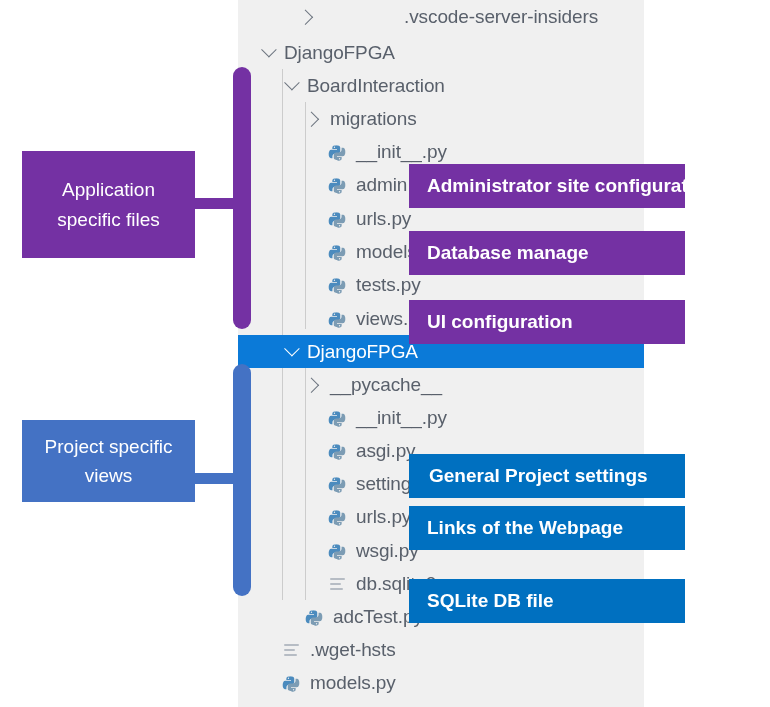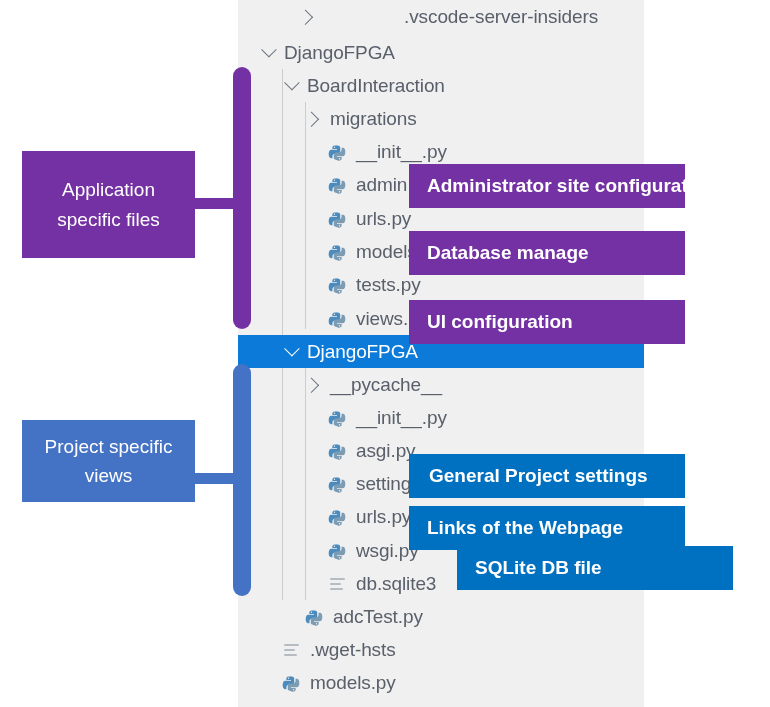--- a/index.html
+++ b/index.html
@@ -405,13 +405,13 @@
 
 <div class="callout-box" id="callout-app">Application specific files</div>
 <div class="callout-box" id="callout-proj">Project specific views</div>
 
 <div class="anno-label anno-purple" style="top:164px;">Administrator site configuration</div>
 <div class="anno-label anno-purple" style="top:231px;">Database manage</div>
 <div class="anno-label anno-purple" style="top:300px;">UI configuration</div>
 
 <div class="anno-label anno-blue" style="top:454px;padding-left:20px;">General Project settings</div>
 <div class="anno-label anno-blue" style="top:506px;">Links of the Webpage</div>
-<div class="anno-label anno-blue" style="top:546px;margin-left:48px;">SQLite DB file</div>
+<div class="anno-label anno-blue" style="top:579px;">SQLite DB file</div>
 
 </body></html>

